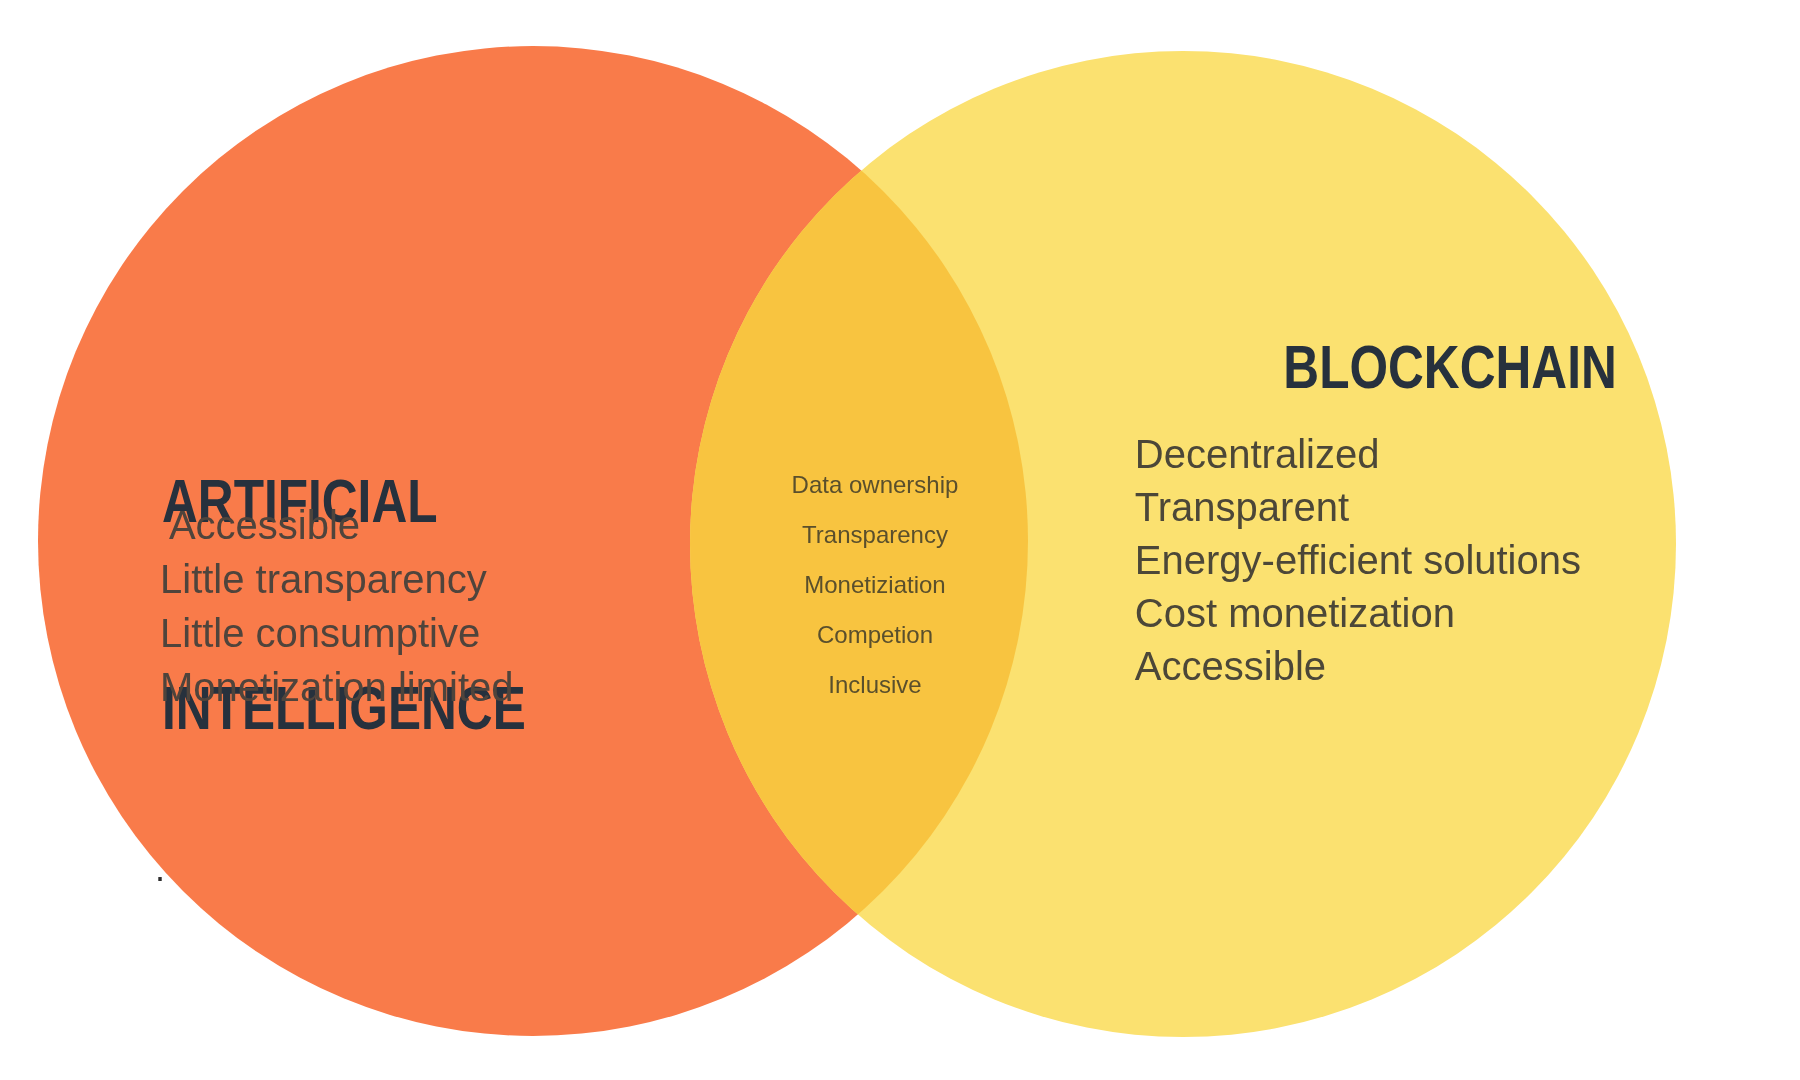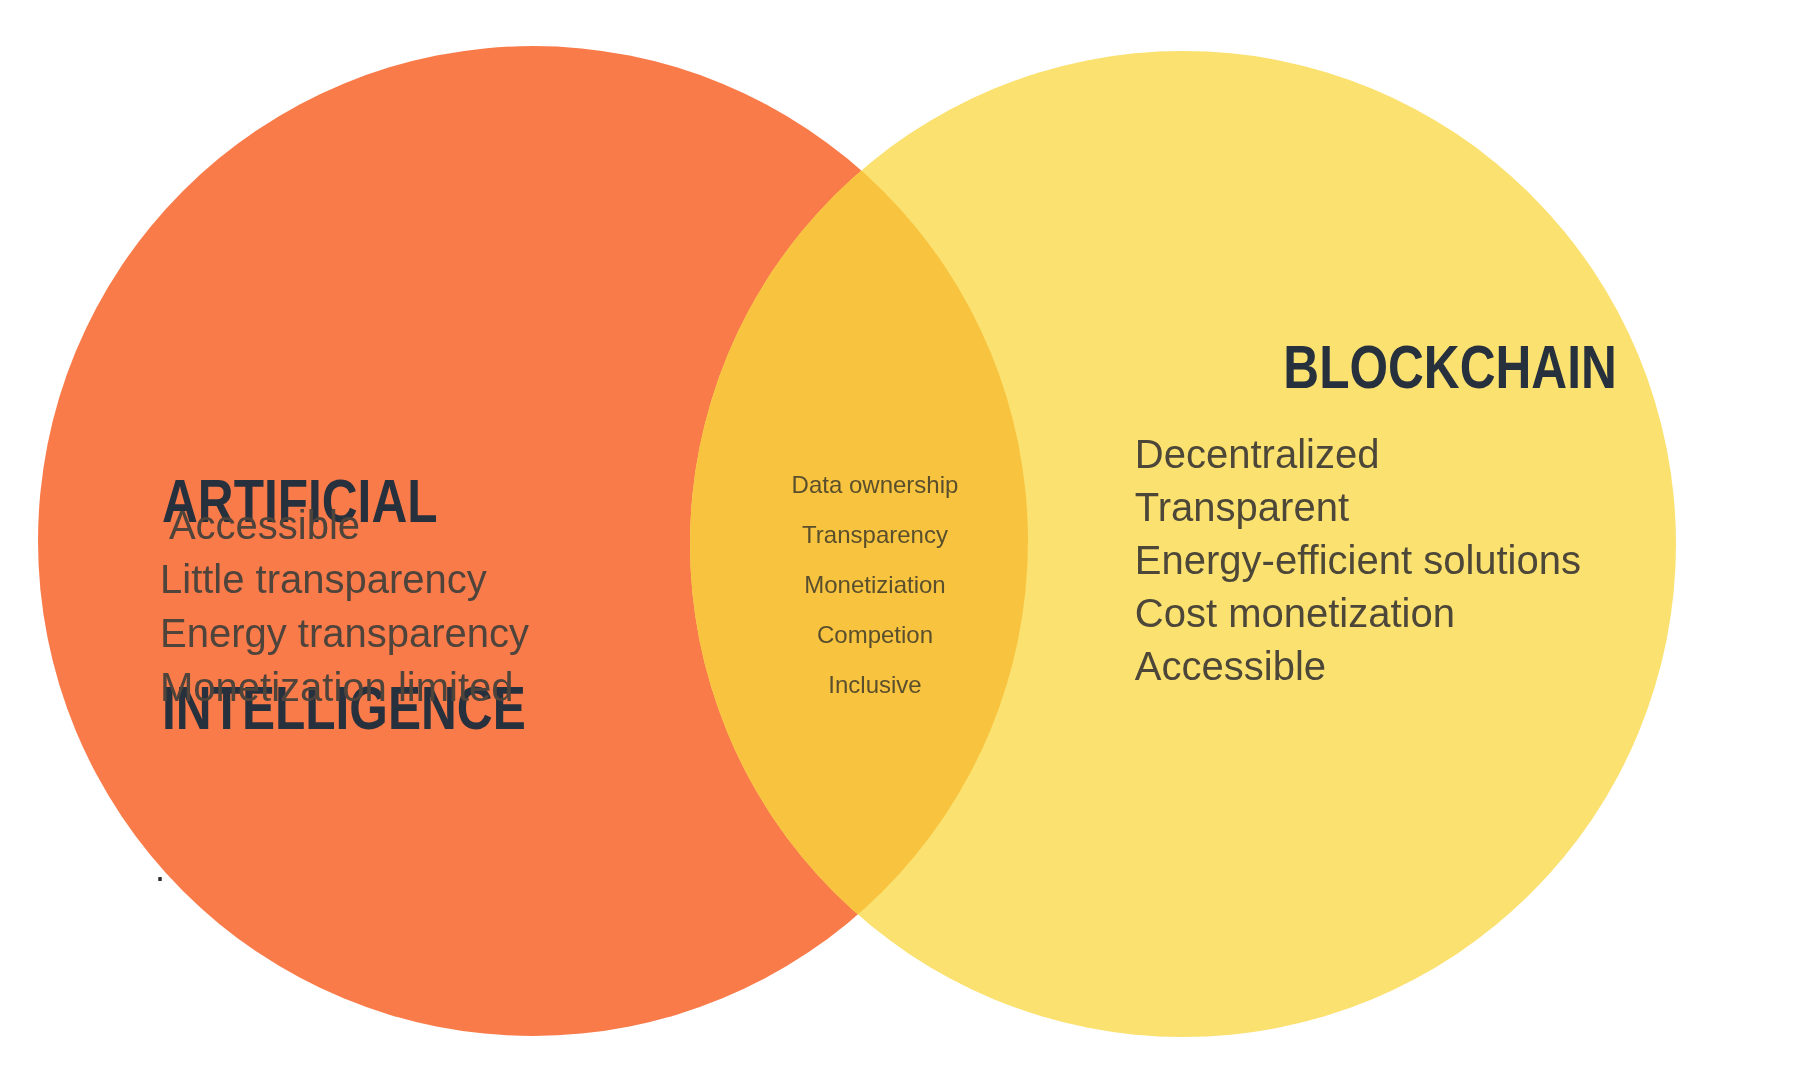--- a/index.html
+++ b/index.html
@@ -97,21 +97,21 @@
   </svg>
 
   <div class="block big-title" id="ai-title">
     <div>ARTIFICIAL</div>
     <div>INTELLIGENCE</div>
   </div>
 
   <div class="block vlist" id="ai-list">
     <div> Accessible</div>
     <div>Little transparency</div>
-    <div>Energy transparency</div>
+    <div>Little consumptive</div>
     <div>Monetization limited</div>
   </div>
 
 
   <div class="block vlist" id="synergies-list">
     <div>Data ownership</div>
     <div>Transparency</div>
     <div>Monetiziation</div>
     <div>Competion</div>
     <div>Inclusive</div>

